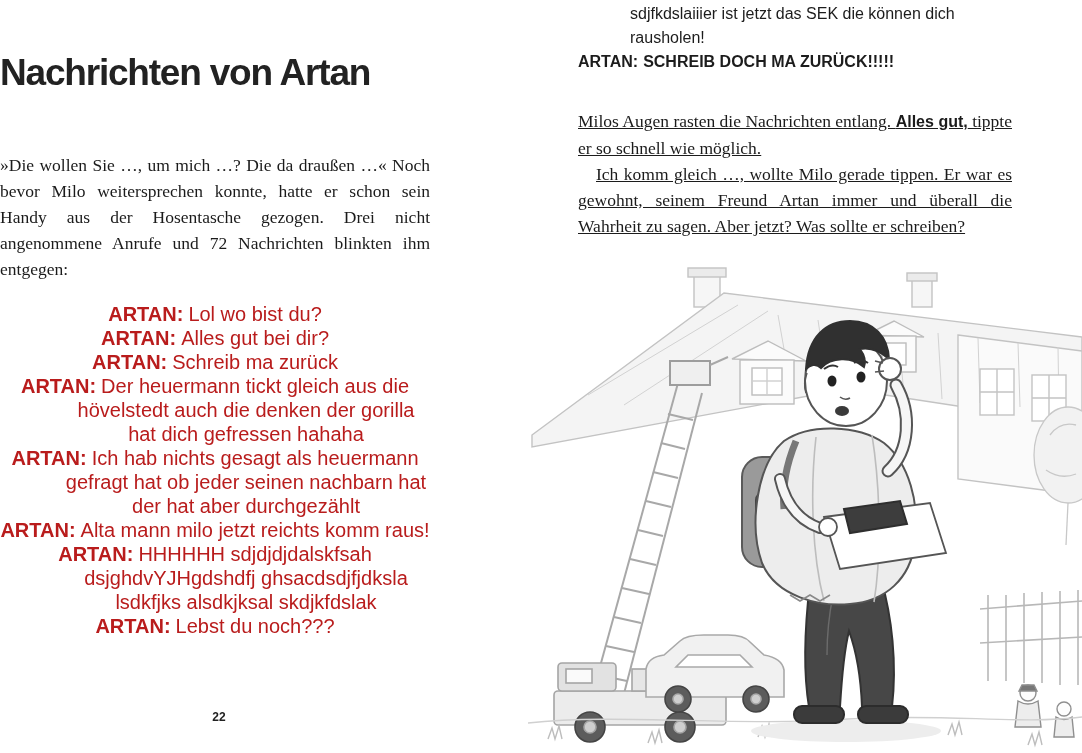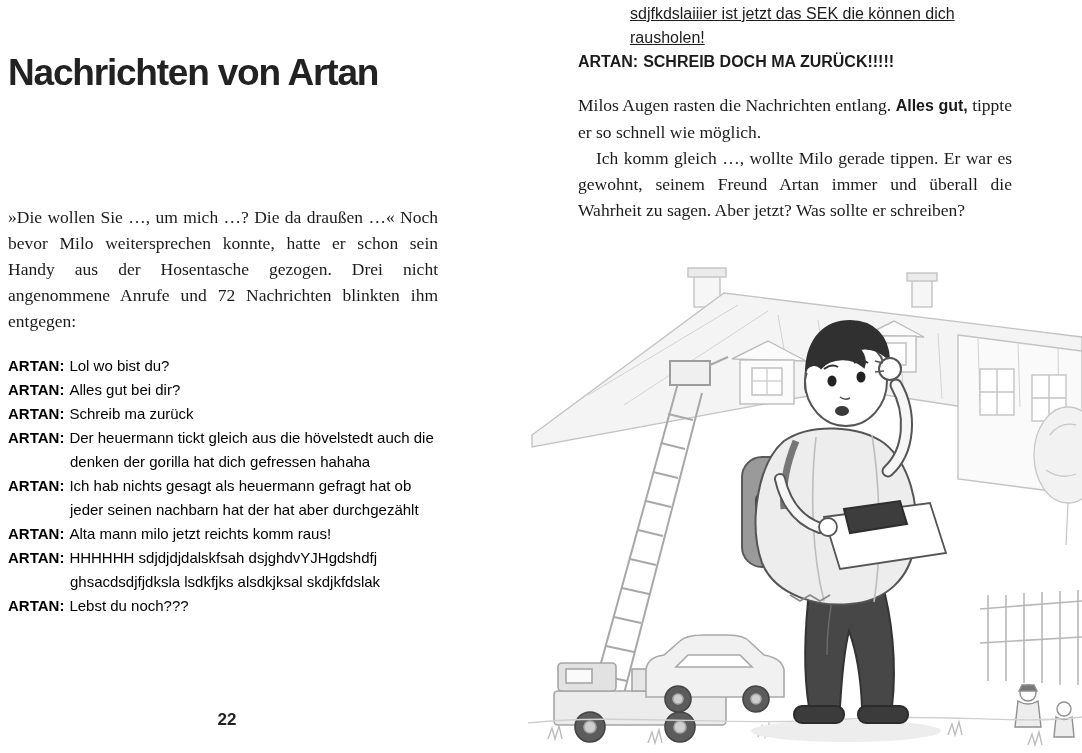--- a/index.html
+++ b/index.html
@@ -1,46 +1,46 @@
 <!DOCTYPE html>
 <html><head>
 <meta charset="utf-8">
 <style>
   * { margin:0; padding:0; box-sizing:border-box; }
   html,body { background:#ffffff; }
   body { width:1082px; height:753px; overflow:hidden; }
   .book { position:relative; width:1082px; height:753px; background:#fff; color:#1c1c1c; }
 
-  .left-col { position:absolute; left:8px; top:0; width:430px; }
+  .left-col { position:absolute; left:0; top:0; width:430px; }
   .chapter-title {
     font-family:"Liberation Sans",sans-serif; font-weight:700;
     font-size:37px; letter-spacing:-1.2px; color:#222; margin-top:52px;
     white-space:nowrap;
   }
   .serif {
     font-family:"Liberation Serif",serif; font-size:17.5px;
     line-height:26px; text-align:justify; color:#1b1b1b;
   }
-  .intro { margin-top:110px; }
+  .intro { margin-top:58px; }
   .messages {
     margin-top:20px; font-family:"Liberation Sans",sans-serif;
-    font-size:15px; line-height:24px; color:#000000; text-align:left;
+    font-size:20px; line-height:24px; color:#b91c1c; text-align:center;
   }
   .msg { padding-left:62px; text-indent:-62px; }
   .msg-prefix { font-weight:700; margin-right:5px;margin-top:7px; }
   .page-num {
     position:absolute; left:4px; top:710px; width:430px; text-align:center;
-    font-family:"Liberation Sans",sans-serif; font-weight:700; font-size:17px; color:#222;
+    font-family:"Liberation Sans",sans-serif; font-weight:700; font-size:12px; color:#222;
   }
 
   .right-col { position:absolute; left:578px; top:0; width:434px; }
   .chat { font-family:"Liberation Sans",sans-serif; }
-  .cont-line { font-size:16px; line-height:24px; margin-left:52px; margin-top:2px; width:372px;text-decoration:underline; }
+  .cont-line { font-size:16px; line-height:24px; margin-left:52px; margin-top:2px; width:372px; }
   .final-msg { font-size:16px; line-height:24px; font-weight:700; }
-  .narrative { margin-top:18px; }
+  .narrative { margin-top:34px;text-decoration:underline; }
   .narrative p { margin:0; }
   .chat-bold { font-family:"Liberation Sans",sans-serif; font-weight:700; font-size:16px; }
   .indent { text-indent:18px; }
 
   .illustration { position:absolute; left:528px; top:265px; width:554px; height:488px; }
   .illustration svg { display:block; }
 </style>
 </head>
 <body>
 

